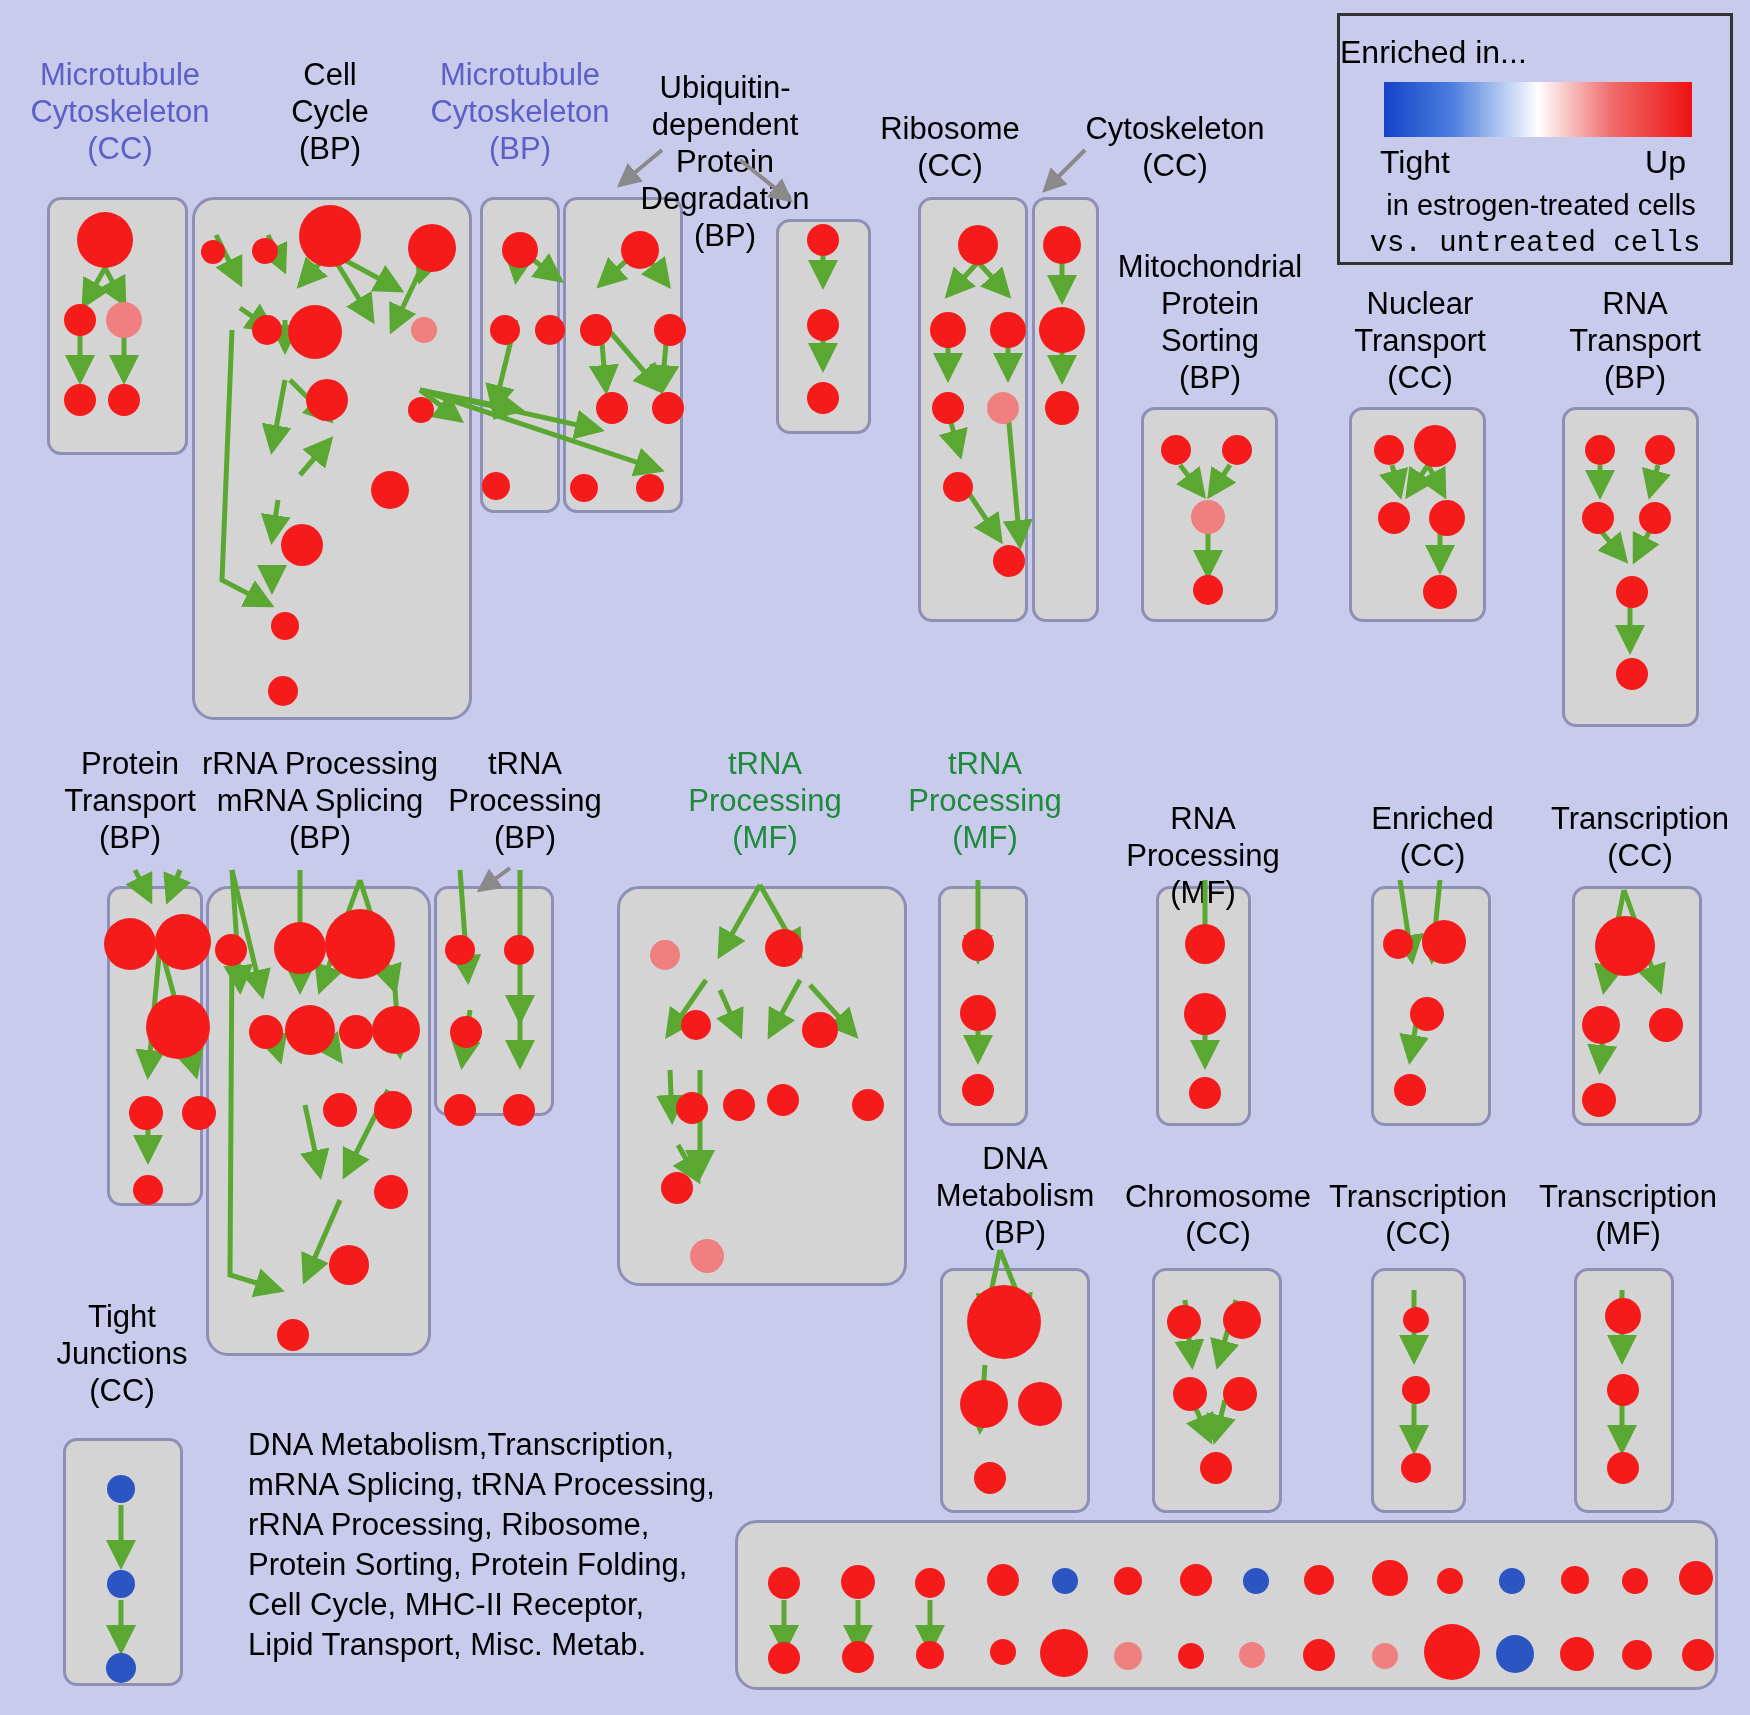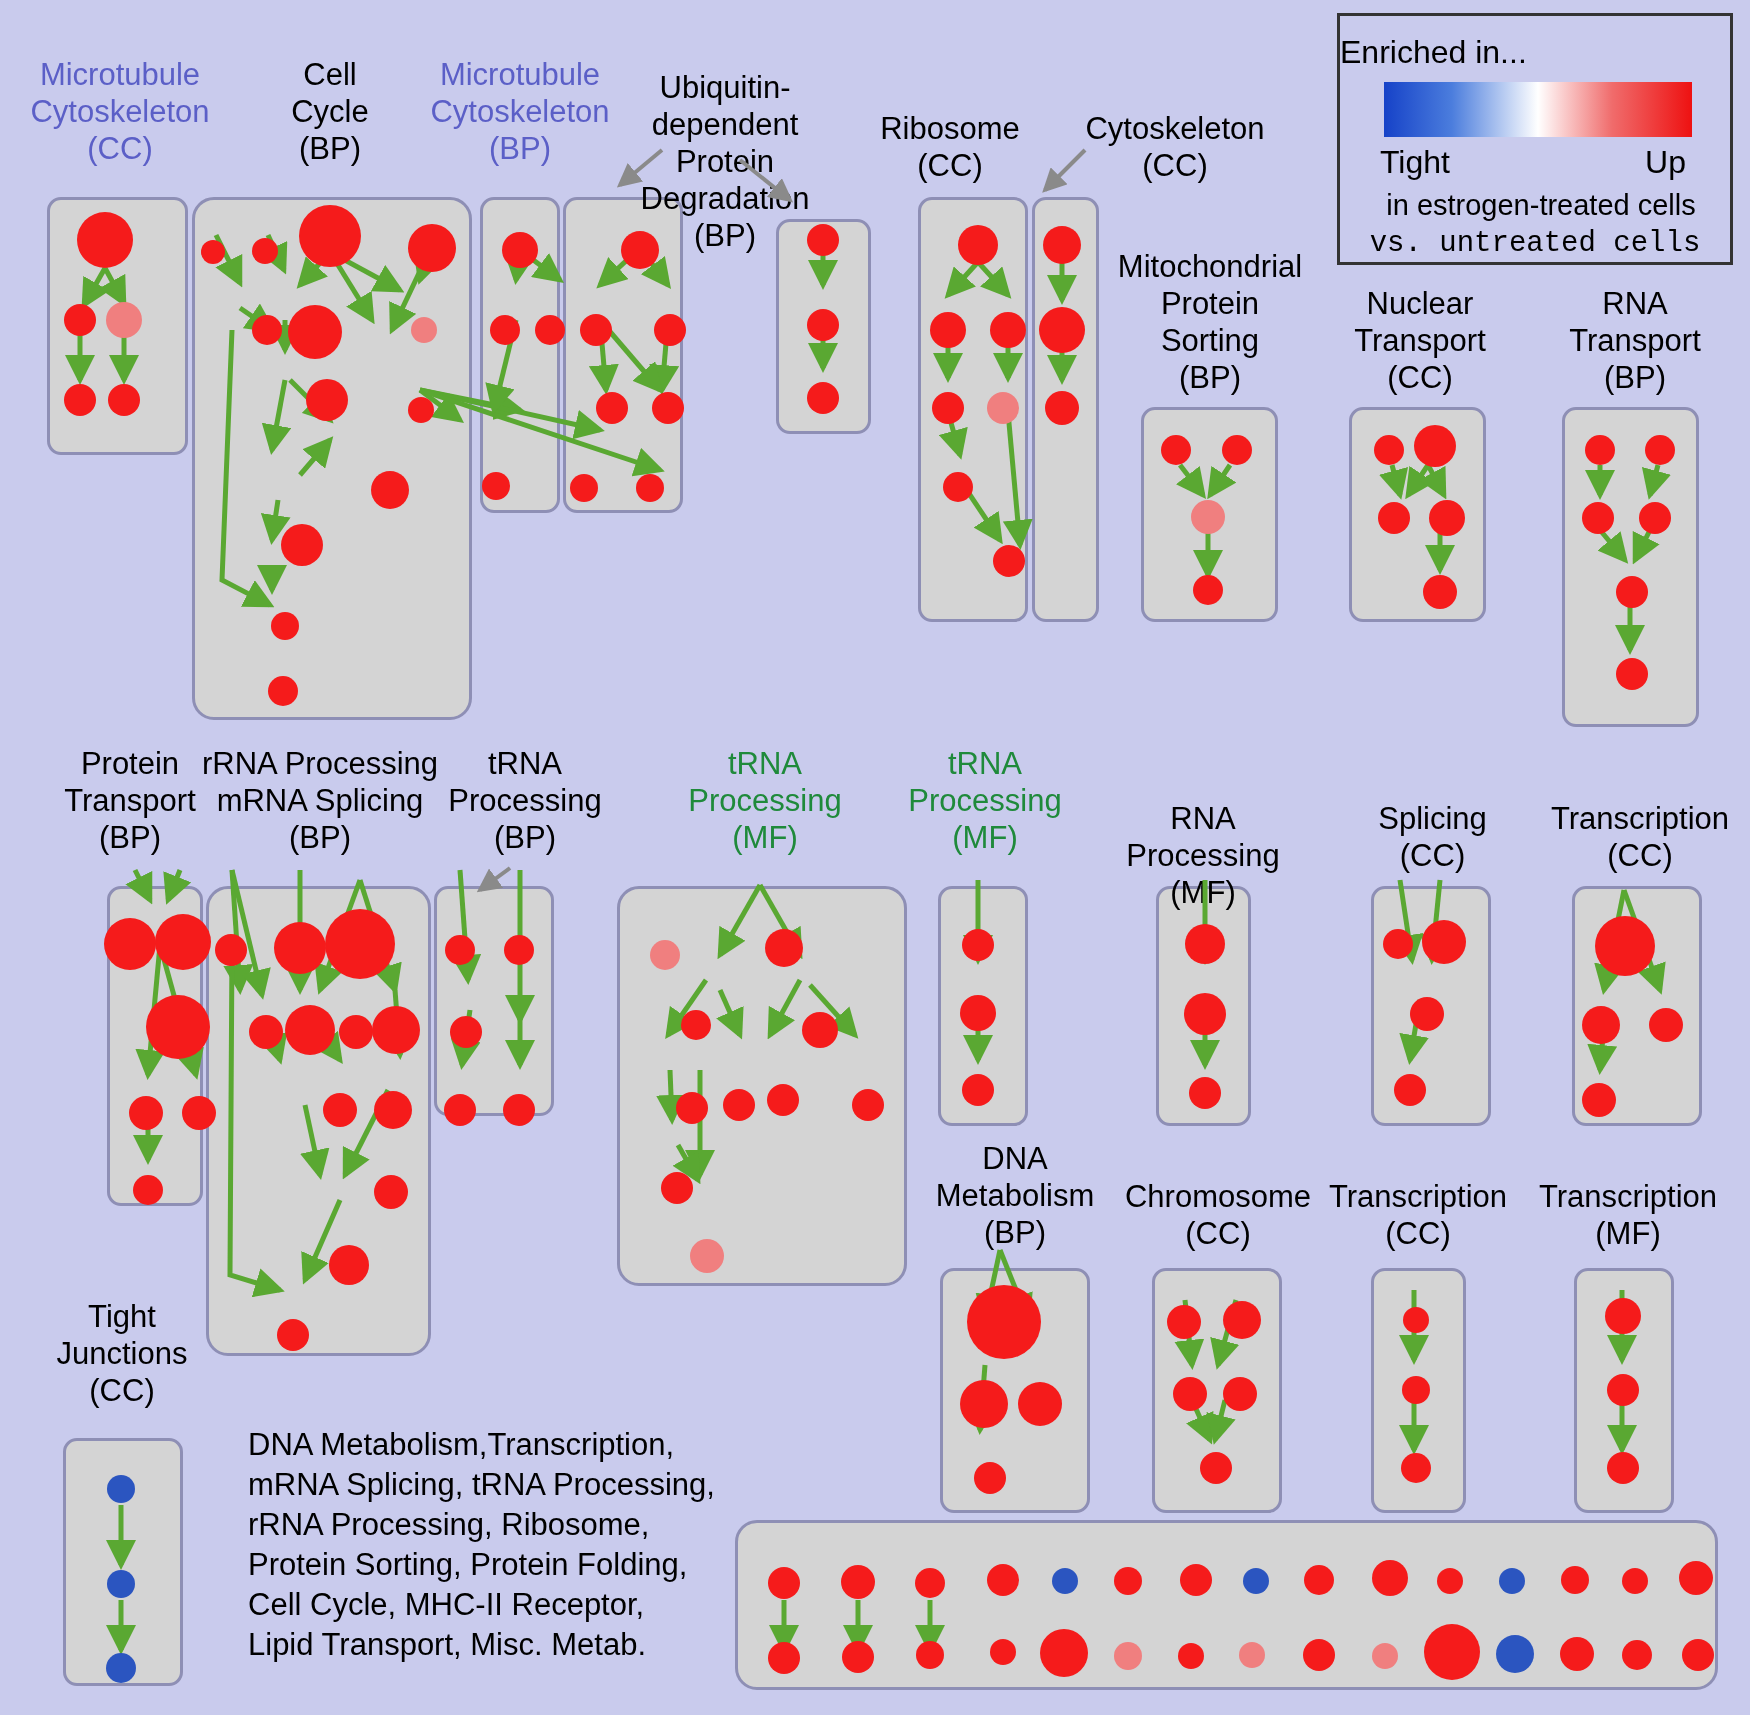--- a/index.html
+++ b/index.html
@@ -127,21 +127,21 @@
 (BP)</div>
   <div class="label green" style="left:680px;top:745px;width:170px;">tRNA
 Processing
 (MF)</div>
   <div class="label green" style="left:900px;top:745px;width:170px;">tRNA
 Processing
 (MF)</div>
   <div class="label" style="left:1118px;top:800px;width:170px;">RNA
 Processing
 (MF)</div>
-  <div class="label" style="left:1340px;top:800px;width:185px;">Splicing
+  <div class="label" style="left:1340px;top:800px;width:185px;">Enriched
 (CC)</div>
   <div class="label" style="left:1540px;top:800px;width:200px;">Transcription
 (CC)</div>
 
   <div class="label" style="left:900px;top:1140px;width:230px;">DNA
 Metabolism
 (BP)</div>
   <div class="label" style="left:1108px;top:1178px;width:220px;">Chromosome
 (CC)</div>
   <div class="label" style="left:1318px;top:1178px;width:200px;">Transcription

